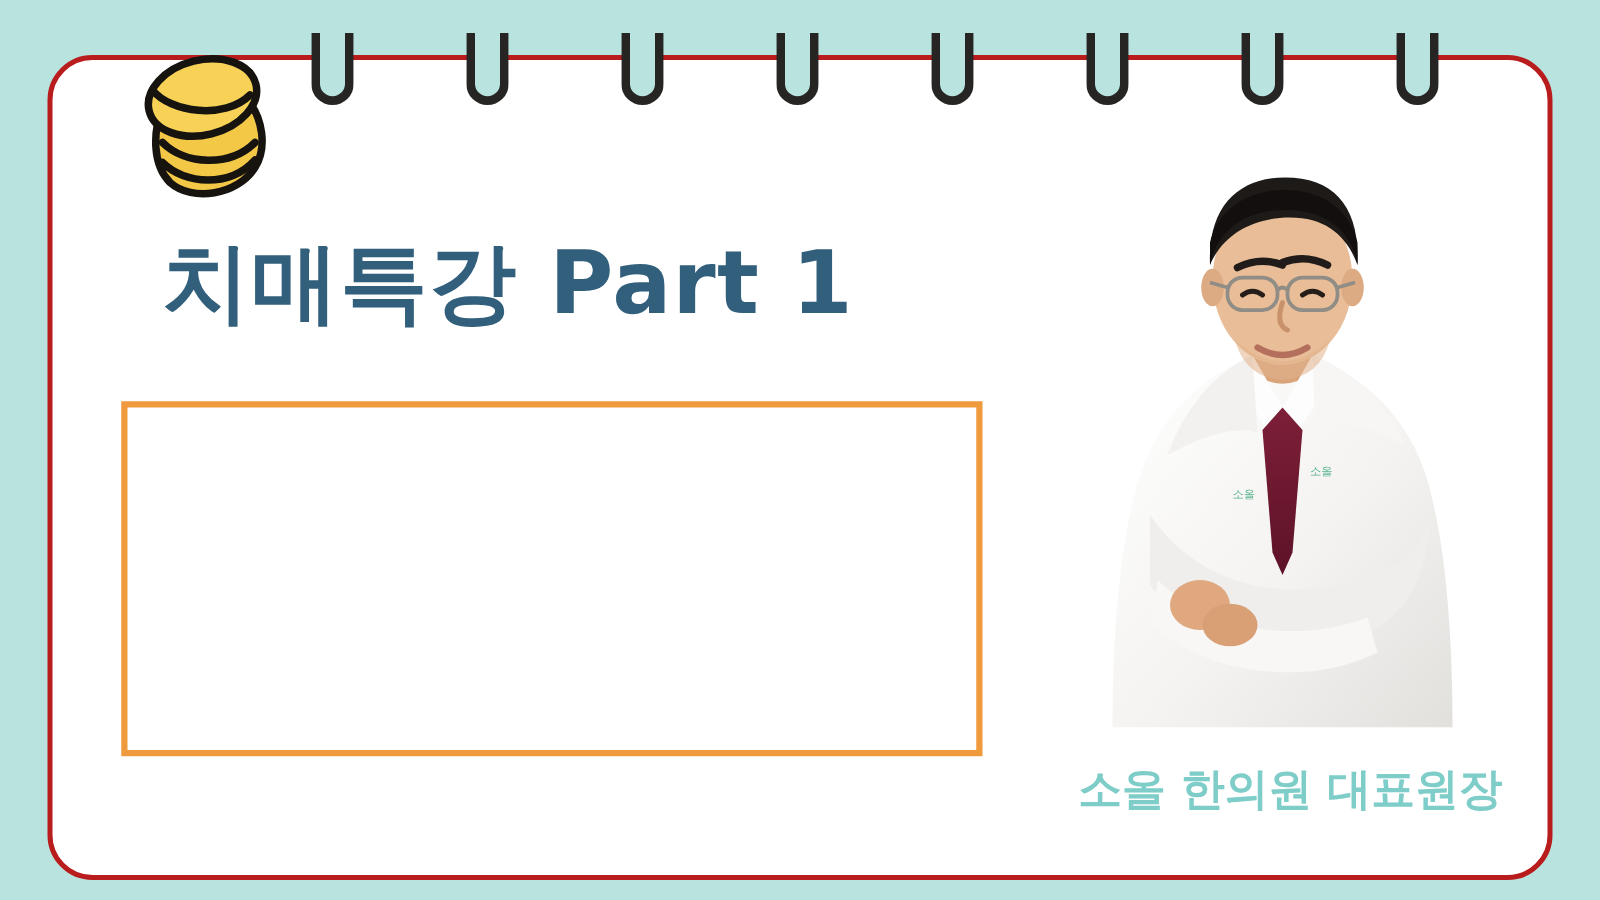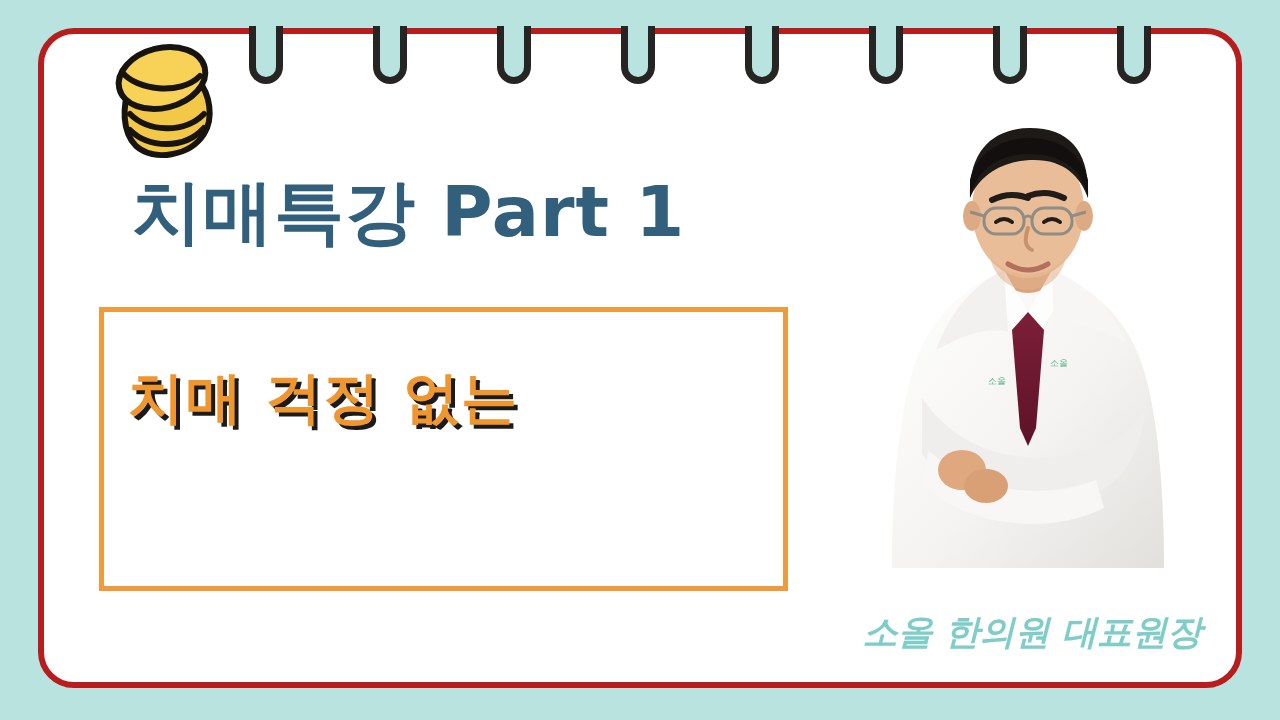--- a/index.html
+++ b/index.html
@@ -20,25 +20,25 @@
   .bg {
     position: absolute;
     inset: 0;
     background: #b8e3df;
   }
 
   
   .card {
     position: absolute;
     left: 38px;
-    top: 28px;
+    top: 44px;
     width: 1204px;
     height: 660px;
     background: #ffffff;
-    border: 6px solid #b91c1c;
+    border: 4px solid #b91c1c;
     border-radius: 36px;
     box-sizing: border-box;
     overflow: hidden;
   }
 
   
   .rings {
     position: absolute;
     left: 0;
     top: 28px;
@@ -130,38 +130,38 @@
     position: absolute;
     right: 78px;
     bottom: 66px;
     text-align: center;
     color: #7ecdc8;
     font-weight: bold;
     line-height: 1.22;
     letter-spacing: 0px;
     white-space: nowrap;
   }
-  .credit .line1 { font-size: 35px; display: block; font-style: italic; }
+  .credit .line1 { font-size: 35px; display: block; }
   .credit .line2 { font-size: 35px; display: block; margin-top: 4px; }
   .credit .name  { font-size: 44px; }
 </style>
 </head>
 <body>
 
 <div id="stage">
 
   <div class="bg"></div>
 
   <div class="card">
 
     <div class="headline" style="left:88px; top:142px;">치매특강 Part 1</div>
 
     <div class="quote-box" style="left:55px; top:273px;"></div>
     <div class="quote-text" style="left:84px; top:324px;">
-      <span class="ql1">치매 걱정 없는</span><br>
+      <br>
     </div>
 
     <div class="photo" style="left:814px; top:64px;">
       <svg viewBox="0 0 340 470" width="340" height="470" aria-hidden="true">
         <defs>
           <linearGradient id="coatg" x1="0" y1="0" x2="1" y2="1">
             <stop offset="0%" stop-color="#ffffff"></stop>
             <stop offset="55%" stop-color="#f4f3f1"></stop>
             <stop offset="100%" stop-color="#e2e0dd"></stop>
           </linearGradient>

